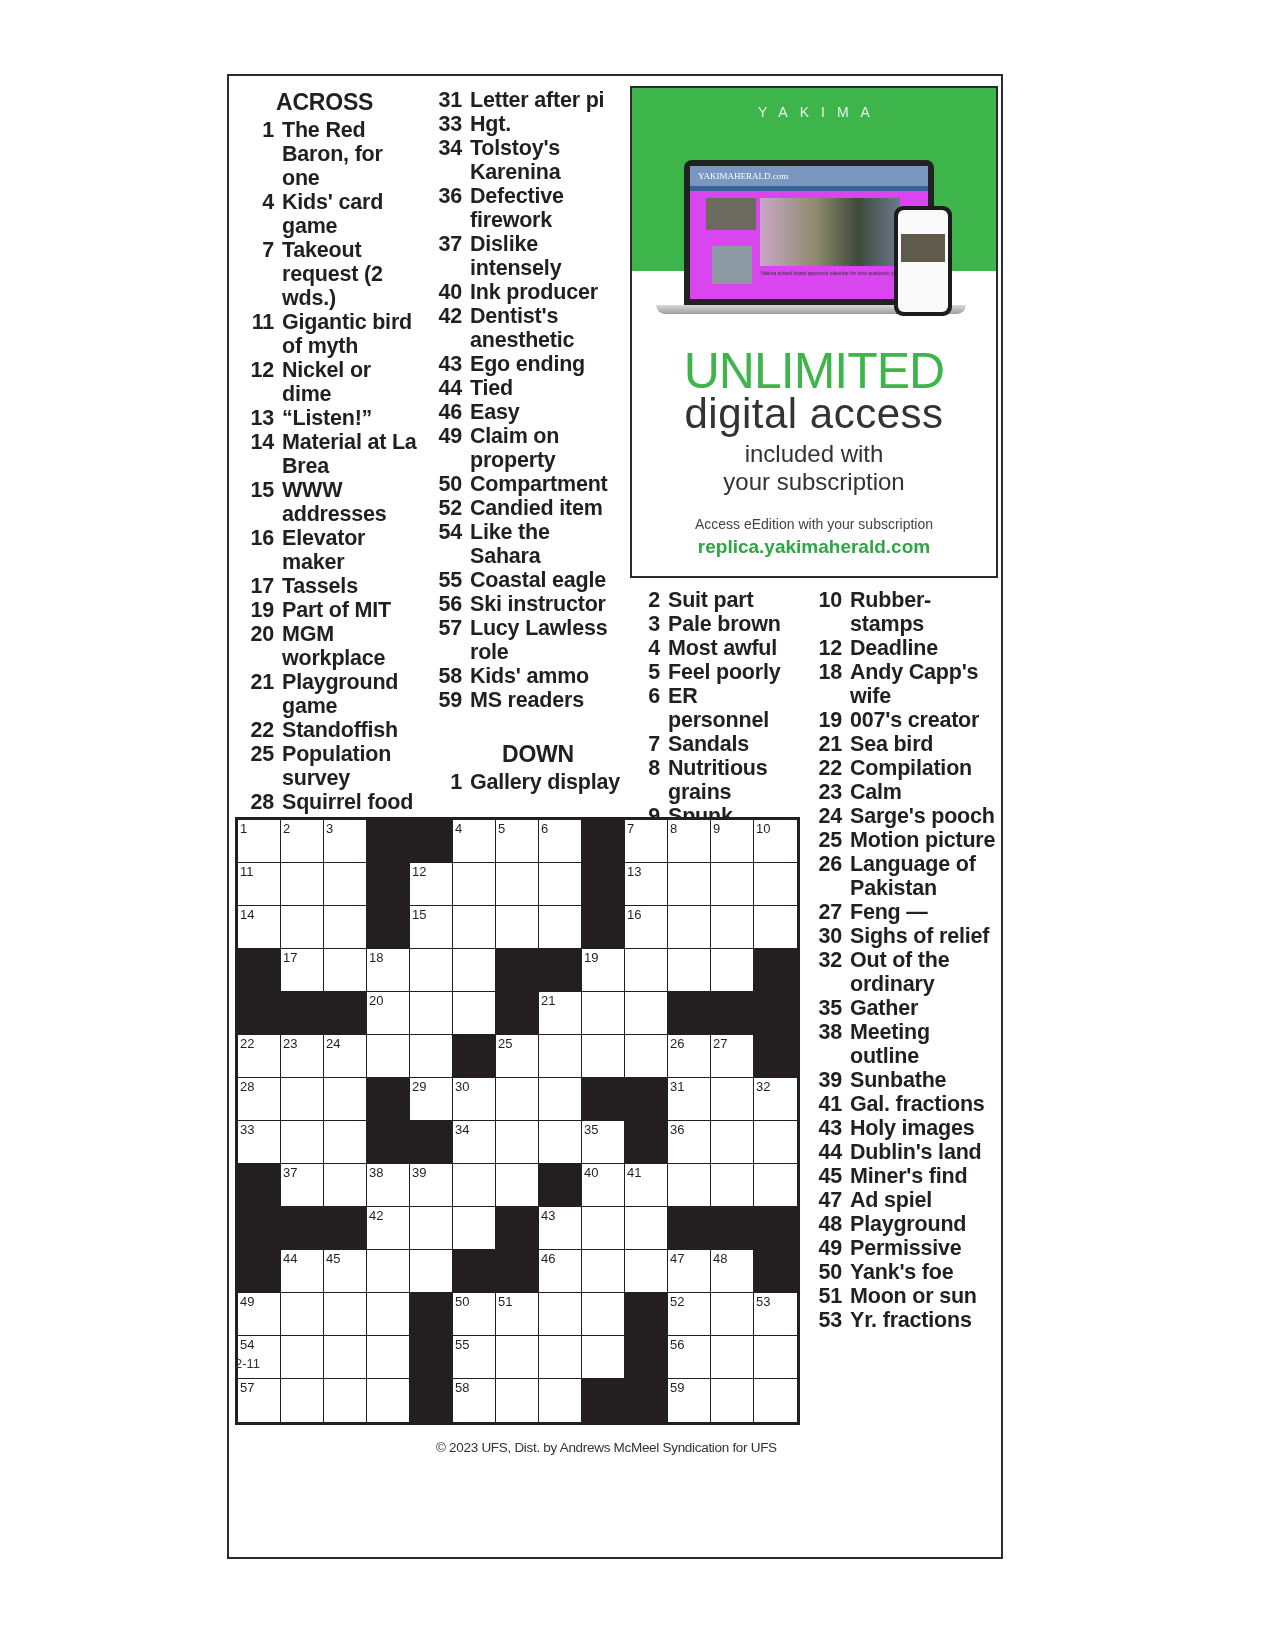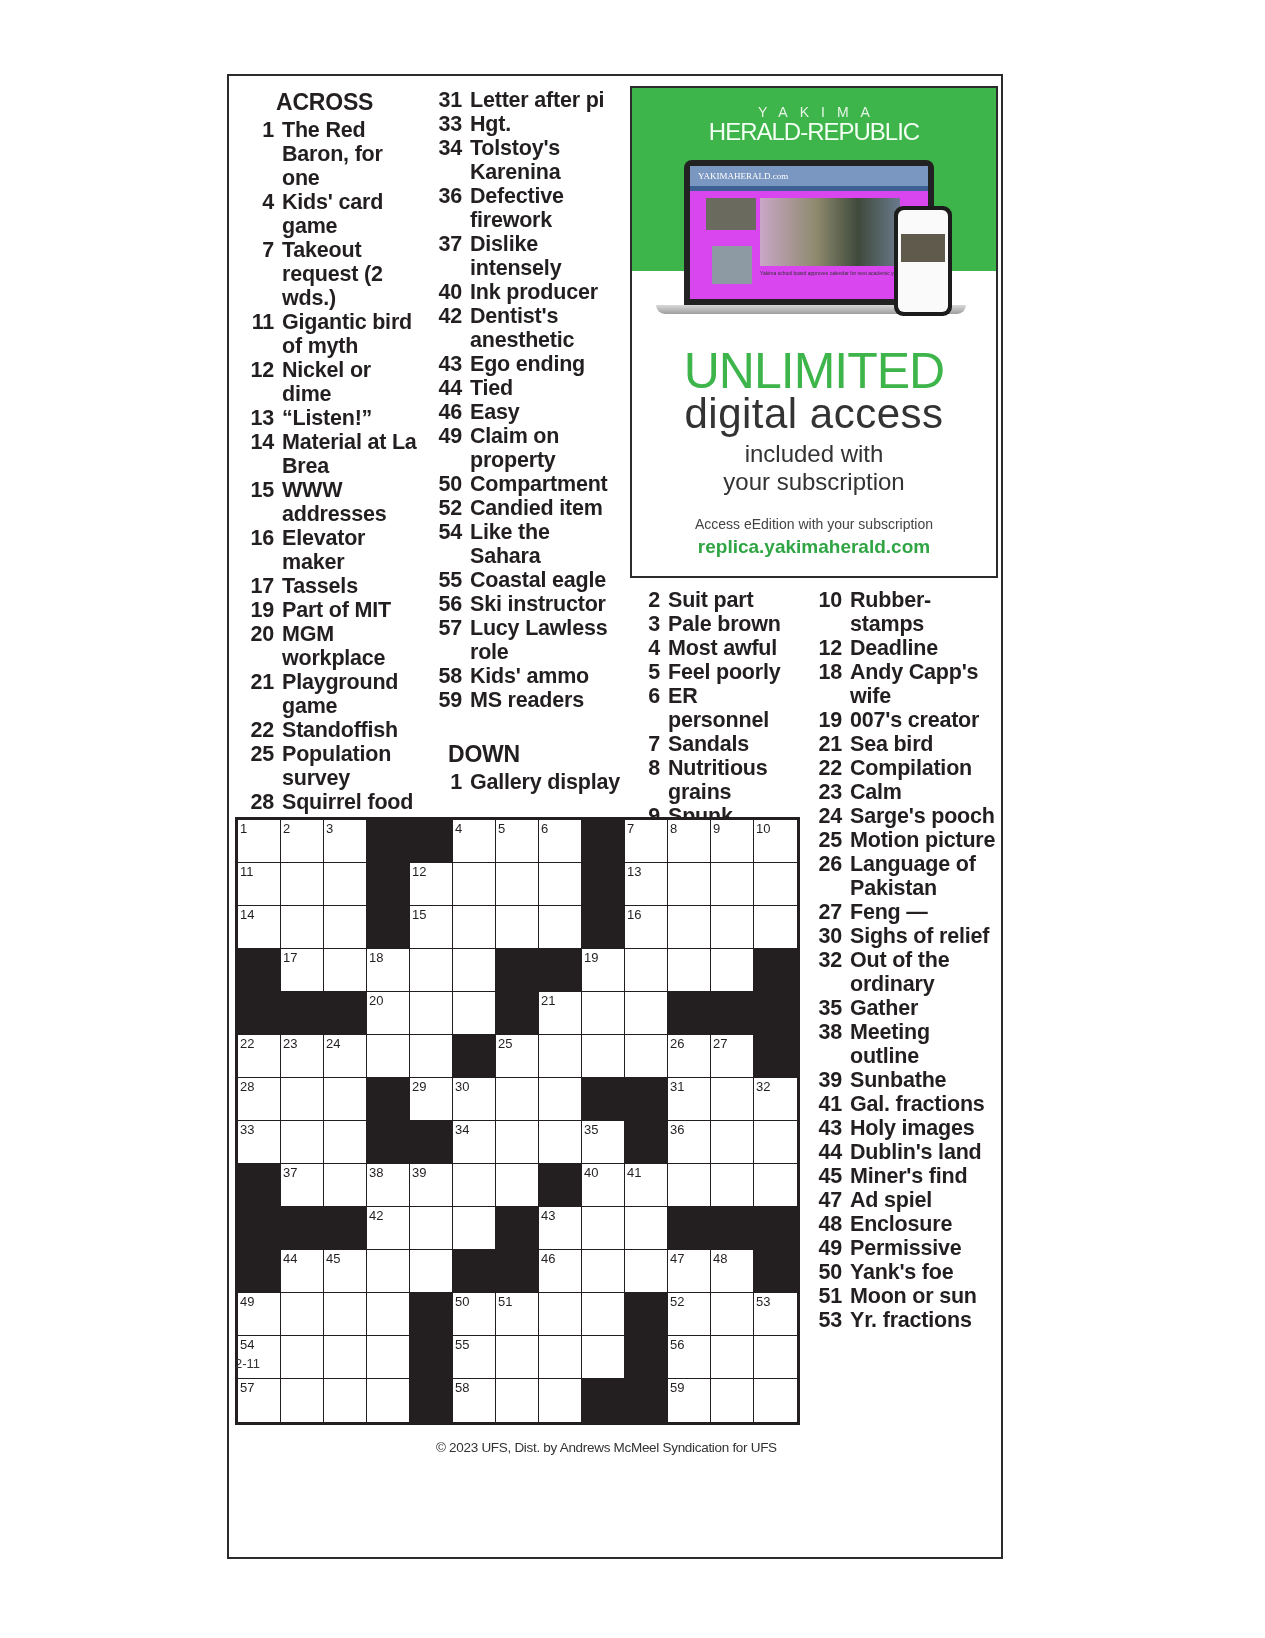--- a/index.html
+++ b/index.html
@@ -7,21 +7,21 @@
   .frame { position:absolute; left:227px; top:74px; width:776px; height:1485px; border:2px solid #2b2b2b; box-sizing:border-box; }
   .col { position:absolute; font-family:"Liberation Sans", sans-serif; font-weight:bold; font-size:21.5px; line-height:24px; letter-spacing:-0.2px; }
   .hdr { font-size:23px; font-weight:bold; line-height:28px; margin-bottom:2px; }
   .clue { display:flex; }
   .clue .num { width:34px; text-align:right; padding-right:8px; flex:0 0 auto; }
   .clue .txt { flex:1 1 auto; }
   #col-across1 { left:240px; top:88px; width:180px; }
   #col-across2 { left:428px; top:88px; width:200px; }
   #col-down2 { left:626px; top:588px; width:175px; }
   #col-down3 { left:808px; top:588px; width:195px; }
-  .down-hdr { padding-left:20px; margin-top:28px; }
+  .down-hdr { text-align:center; padding-left:20px; margin-top:28px; }
 
   .ad { position:absolute; left:630px; top:86px; width:368px; height:492px; border:2px solid #2b2b2b; box-sizing:border-box; background:#fff; overflow:hidden; }
   .ad-green { position:absolute; left:0; top:0; width:100%; height:183px; background:#3db54a; }
   .ad-yakima { position:absolute; top:16px; width:100%; text-align:center; color:#e8f5e9; font-size:14px; letter-spacing:12px; padding-left:12px; box-sizing:border-box; }
   .ad-herald { position:absolute; top:30px; width:100%; text-align:center; color:#f2fff2; font-size:24px; letter-spacing:-1px; }
   .laptop { position:absolute; left:24px; top:72px; width:310px; height:160px; }
   .laptop-screen { position:absolute; left:28px; top:0; width:250px; height:145px; background:#222; border-radius:8px 8px 0 0; padding:6px; box-sizing:border-box; }
   .laptop-inner { width:100%; height:100%; background:#d946ef; position:relative; overflow:hidden; }
   .site-bar { height:20px; background:#7a97c2; }
   .site-logo { color:#fff; font-family:"Liberation Serif", serif; font-size:9px; padding:5px 8px; }
@@ -211,21 +211,20 @@
       <div class="clue">
         <span class="num">1</span>
         <span class="txt" style="max-width: 150px;">Gallery display</span>
       </div>
     </div>
 </div>
 
 <div class="ad">
   <div class="ad-green">
     <div class="ad-yakima">YAKIMA</div>
-    <div class="ad-herald">HERALD-REPUBLIC</div>
   </div>
   <div class="laptop">
     <div class="laptop-screen">
       <div class="laptop-inner">
         <div class="site-bar">
             <div class="site-logo">YAKIMAHERALD.com</div>
           </div>
         <div class="site-nav"></div>
         <div class="photo1"></div>
         <div class="photo2"></div>
@@ -367,21 +366,21 @@
       <div class="clue">
         <span class="num">45</span>
         <span class="txt" style="max-width: 150px;">Miner's find</span>
       </div>
       <div class="clue">
         <span class="num">47</span>
         <span class="txt" style="max-width: 150px;">Ad spiel</span>
       </div>
       <div class="clue">
         <span class="num">48</span>
-        <span class="txt" style="max-width: 150px;">Enclosure</span>
+        <span class="txt" style="max-width: 150px;">Playground</span>
       </div>
       <div class="clue">
         <span class="num">49</span>
         <span class="txt" style="max-width: 150px;">Permissive</span>
       </div>
       <div class="clue">
         <span class="num">50</span>
         <span class="txt" style="max-width: 150px;">Yank's foe</span>
       </div>
       <div class="clue">

